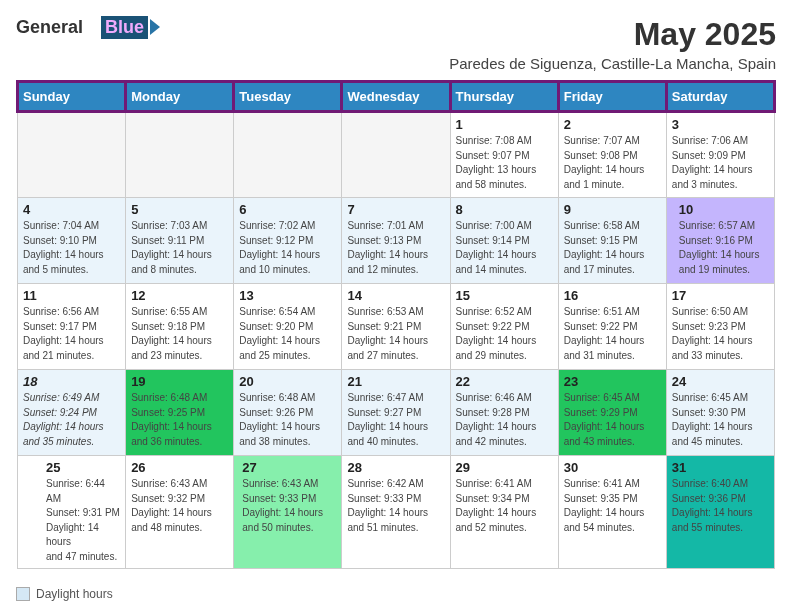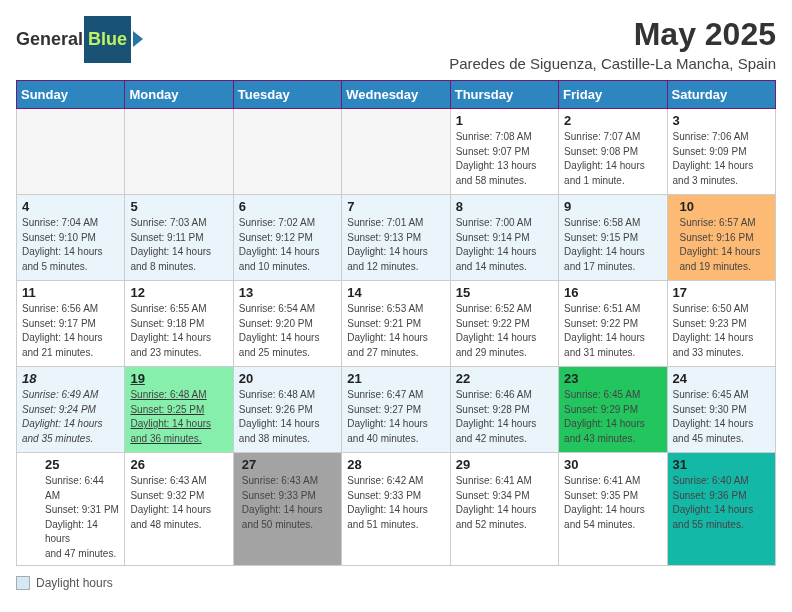--- a/index.html
+++ b/index.html
@@ -26,25 +26,25 @@
       align-items: center;
       text-align: center;
     }
     .logo-general {
       font-size: 18px;
       font-weight: bold;
       color: #333;
     }
     .logo-blue-box {
       background: #1a5276;
-      color: #bef264;
+      color: #f0abfc;
       font-size: 18px;
       font-weight: bold;
-      padding: 13px 4px;
-      margin-left: 1px;
+      padding: 1px 4px;
+      margin-left: 18px;
     }
     .logo-triangle {
       width: 0; height: 0;
       border-left: 10px solid #2874a6;
       border-top: 8px solid transparent;
       border-bottom: 8px solid transparent;
       margin-left: 2px;
       margin-top: -2px;
     }
     .title-block {
@@ -66,21 +66,21 @@
       border-collapse: collapse;
       margin-top: 8px;
     }
     .calendar th {
       background: #2e86c1;
       color: white;
       font-size: 13px;
       font-weight: bold;
       padding: 6px 4px;
       text-align: left;
-      border: 1px solid #701a75;
+      border: 3px solid #701a75;
     }
     .calendar td {
       border: 1px solid #ccc;
       vertical-align: top;
       padding: 4px 5px;
       font-size: 10.5px;
       color: #333;
       background: #fff;
       width: calc(100%/7);
       height: 86px;
@@ -94,21 +94,21 @@
       color: #222;
       display: block;
       margin-bottom: 2px;
     }
     .day-info {
       font-size: 10px;
       color: #444;
       line-height: 1.45;
     }
     .footer {
-      margin-top: 10px;
+      margin-top: 18px;
       font-size: 12px;
       color: #555;
       display: flex;
       align-items: center;
       gap: 6px;
     }
     .footer-box {
       width: 14px; height: 14px;
       background: #d5e8f5;
       border: 1px solid #aaa;
@@ -187,21 +187,21 @@
           <div class="day-info">Sunrise: 7:01 AM<br>Sunset: 9:13 PM<br>Daylight: 14 hours<br>and 12 minutes.</div>
         </td>
         <td style="background: rgb(234, 244, 251);">
           <span class="day-number">8</span>
           <div class="day-info">Sunrise: 7:00 AM<br>Sunset: 9:14 PM<br>Daylight: 14 hours<br>and 14 minutes.</div>
         </td>
         <td style="background: rgb(234, 244, 251);">
           <span class="day-number">9</span>
           <div class="day-info">Sunrise: 6:58 AM<br>Sunset: 9:15 PM<br>Daylight: 14 hours<br>and 17 minutes.</div>
         </td>
-        <td style="background: #fdba74; padding-left: 12px;">
+        <td style="background: #c4b5fd; padding-left: 12px;">
           <span class="day-number">10</span>
           <div class="day-info">Sunrise: 6:57 AM<br>Sunset: 9:16 PM<br>Daylight: 14 hours<br>and 19 minutes.</div>
         </td>
       </tr>
       <tr>
         <td style="background: rgb(255, 255, 255);">
           <span class="day-number">11</span>
           <div class="day-info">Sunrise: 6:56 AM<br>Sunset: 9:17 PM<br>Daylight: 14 hours<br>and 21 minutes.</div>
         </td>
         <td style="background: rgb(255, 255, 255);">
@@ -227,21 +227,21 @@
         <td style="background: rgb(255, 255, 255);">
           <span class="day-number">17</span>
           <div class="day-info">Sunrise: 6:50 AM<br>Sunset: 9:23 PM<br>Daylight: 14 hours<br>and 33 minutes.</div>
         </td>
       </tr>
       <tr>
         <td style="background: rgb(234, 244, 251); font-style: italic;">
           <span class="day-number">18</span>
           <div class="day-info">Sunrise: 6:49 AM<br>Sunset: 9:24 PM<br>Daylight: 14 hours<br>and 35 minutes.</div>
         </td>
-        <td style="background: #86efac; text-decoration: underline;">
+        <td style="background: #22c55e;">
           <span class="day-number">19</span>
           <div class="day-info">Sunrise: 6:48 AM<br>Sunset: 9:25 PM<br>Daylight: 14 hours<br>and 36 minutes.</div>
         </td>
         <td style="background: rgb(234, 244, 251);">
           <span class="day-number">20</span>
           <div class="day-info">Sunrise: 6:48 AM<br>Sunset: 9:26 PM<br>Daylight: 14 hours<br>and 38 minutes.</div>
         </td>
         <td style="background: rgb(234, 244, 251);">
           <span class="day-number">21</span>
           <div class="day-info">Sunrise: 6:47 AM<br>Sunset: 9:27 PM<br>Daylight: 14 hours<br>and 40 minutes.</div>
@@ -261,21 +261,21 @@
       </tr>
       <tr>
         <td style="background: rgb(255, 255, 255); padding-left: 28px;">
           <span class="day-number">25</span>
           <div class="day-info">Sunrise: 6:44 AM<br>Sunset: 9:31 PM<br>Daylight: 14 hours<br>and 47 minutes.</div>
         </td>
         <td style="background: rgb(255, 255, 255);">
           <span class="day-number">26</span>
           <div class="day-info">Sunrise: 6:43 AM<br>Sunset: 9:32 PM<br>Daylight: 14 hours<br>and 48 minutes.</div>
         </td>
-        <td style="background: #a3a3a3; padding-left: 8px;">
+        <td style="background: #86efac; padding-left: 8px;">
           <span class="day-number">27</span>
           <div class="day-info">Sunrise: 6:43 AM<br>Sunset: 9:33 PM<br>Daylight: 14 hours<br>and 50 minutes.</div>
         </td>
         <td style="background: rgb(255, 255, 255);">
           <span class="day-number">28</span>
           <div class="day-info">Sunrise: 6:42 AM<br>Sunset: 9:33 PM<br>Daylight: 14 hours<br>and 51 minutes.</div>
         </td>
         <td style="background: rgb(255, 255, 255);">
           <span class="day-number">29</span>
           <div class="day-info">Sunrise: 6:41 AM<br>Sunset: 9:34 PM<br>Daylight: 14 hours<br>and 52 minutes.</div>

